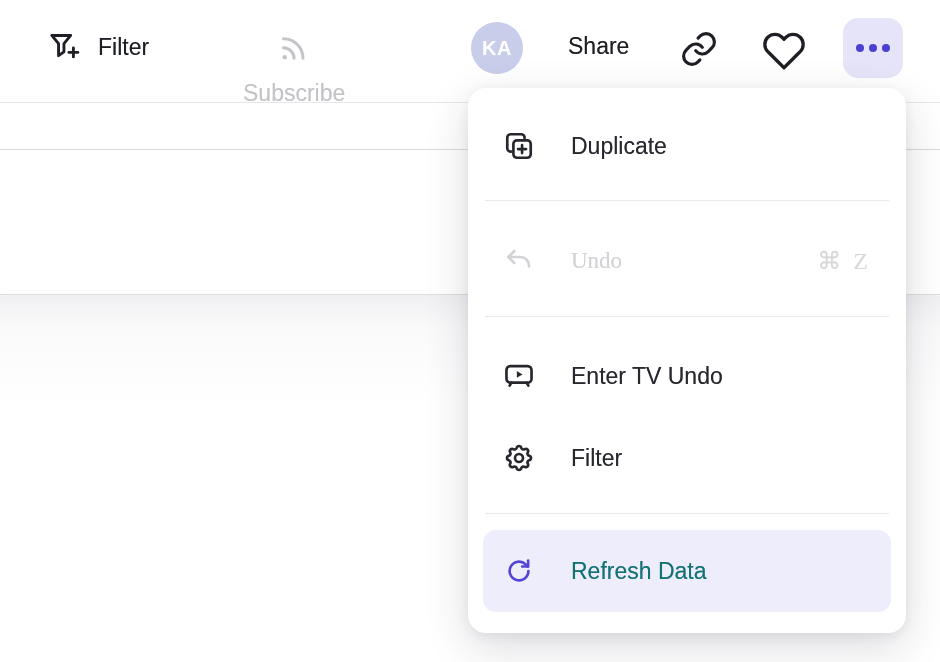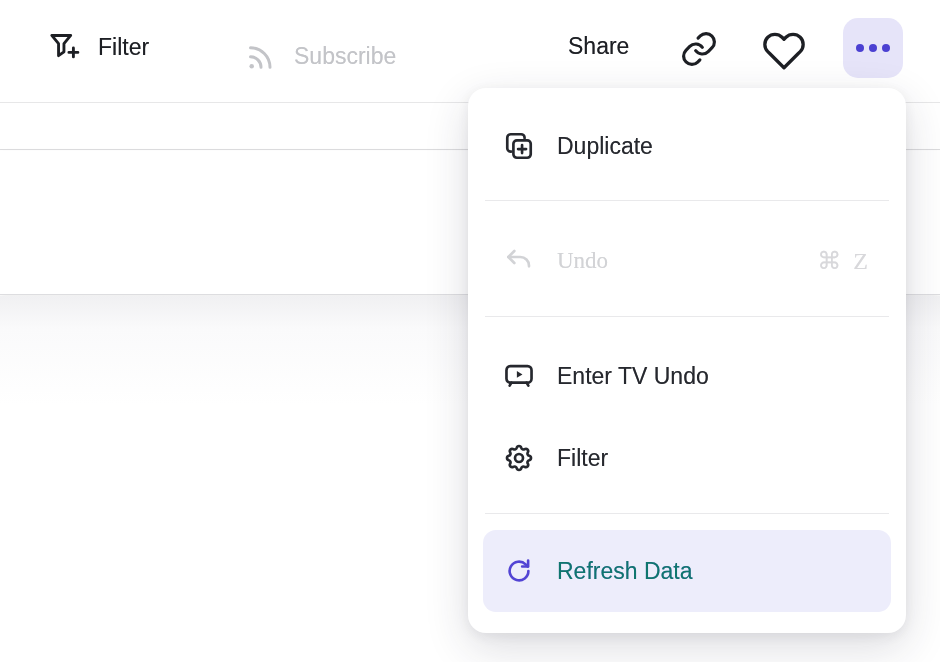--- a/index.html
+++ b/index.html
@@ -33,21 +33,21 @@
     font-size:27px; color:#383b42; letter-spacing:0.2px; z-index:0;
   }
 
   
   .tb-item{ position:absolute; display:flex; align-items:center; gap:15px; cursor:pointer; }
   .tb-label{ font-size:23px; font-weight:400; color:#1d1f24; text-shadow:0 0 0.6px rgba(29,31,36,0.55); }
   .tb-label.muted{ color:#c3c4c8; text-shadow:0 0 0.6px rgba(195,196,200,0.55); }
   .icon{ display:inline-flex; align-items:center; justify-content:center; }
 
   .filter-btn{ left:47px; top:29px; }
-  .subscribe-btn{ left:243px; top:38px; }
+  .subscribe-btn{ left:243px; top:29px;flex-direction:column; }
   .share-btn{ left:568px; top:33px; }
   .link-btn{ left:679px; top:29px; }
   .heart-btn{ left:762px; top:27px; }
 
   .avatar{
     position:absolute; left:471px; top:22px; width:52px; height:52px;
     border-radius:50%; background:#c8cdea; color:#ffffff;
     display:flex; align-items:center; justify-content:center;
     font-size:20px; font-weight:700; letter-spacing:0.5px; cursor:pointer;
   }
@@ -60,21 +60,21 @@
 
   
   .menu{
     position:absolute; left:468px; top:88px; width:438px; height:545px;
     background:#ffffff; border-radius:18px; z-index:5;
     box-shadow:0 14px 44px rgba(40,40,60,0.16), 0 3px 12px rgba(40,40,60,0.07);
     padding:16px 15px 18px 15px;
   }
   .menu-item{
     display:flex; align-items:center; height:68px; padding:0 20px;
-    border-radius:12px; cursor:pointer;
+    border-radius:12px; cursor:pointer;gap:14px;
   }
   .menu-item .mi-icon{ width:32px; height:32px; margin-right:22px; flex:0 0 auto; }
   .mi-label{
     font-size:23px; font-weight:500; color:#26282e;
     text-shadow:0 0 0.6px rgba(38,40,46,0.5);
   }
   .menu-item.disabled{ cursor:default;font-family:Liberation Serif, serif; }
   .menu-item.disabled .mi-label{ color:#d2d3d6; text-shadow:0 0 0.6px rgba(210,211,214,0.5); }
   .mi-shortcut{
     margin-left:auto; font-size:24px; color:#d8d8db; letter-spacing:3px;
@@ -120,20 +120,21 @@
       <span class="icon">
         <svg width="36" height="36" viewBox="0 0 24 24" fill="none" stroke="#c3c4c8" stroke-width="2" stroke-linecap="round">
           <path d="M5 12.5 a7 7 0 0 1 7 7"></path>
           <path d="M5 6.5 a13 13 0 0 1 13 13"></path>
           <circle cx="5.8" cy="18.8" r="1.5" fill="#c3c4c8" stroke="none"></circle>
         </svg>
       </span>
       <span class="tb-label muted">Subscribe</span>
     </div>
 
+    <div class="avatar">KA</div>
 
     <div class="tb-item share-btn">
       <span class="tb-label">Share</span>
     </div>
 
     <div class="tb-item link-btn">
       <span class="icon">
         <svg width="40" height="40" viewBox="0 0 24 24" fill="none" stroke="#1d1f24" stroke-width="1.9" stroke-linecap="round" stroke-linejoin="round">
           <path d="M10 13a5 5 0 0 0 7.54.54l2.3-2.3a5 5 0 0 0-7.07-7.07l-1.32 1.31"></path>
           <path d="M14 11a5 5 0 0 0-7.54-.54l-2.3 2.3a5 5 0 0 0 7.07 7.07l1.31-1.31"></path>

